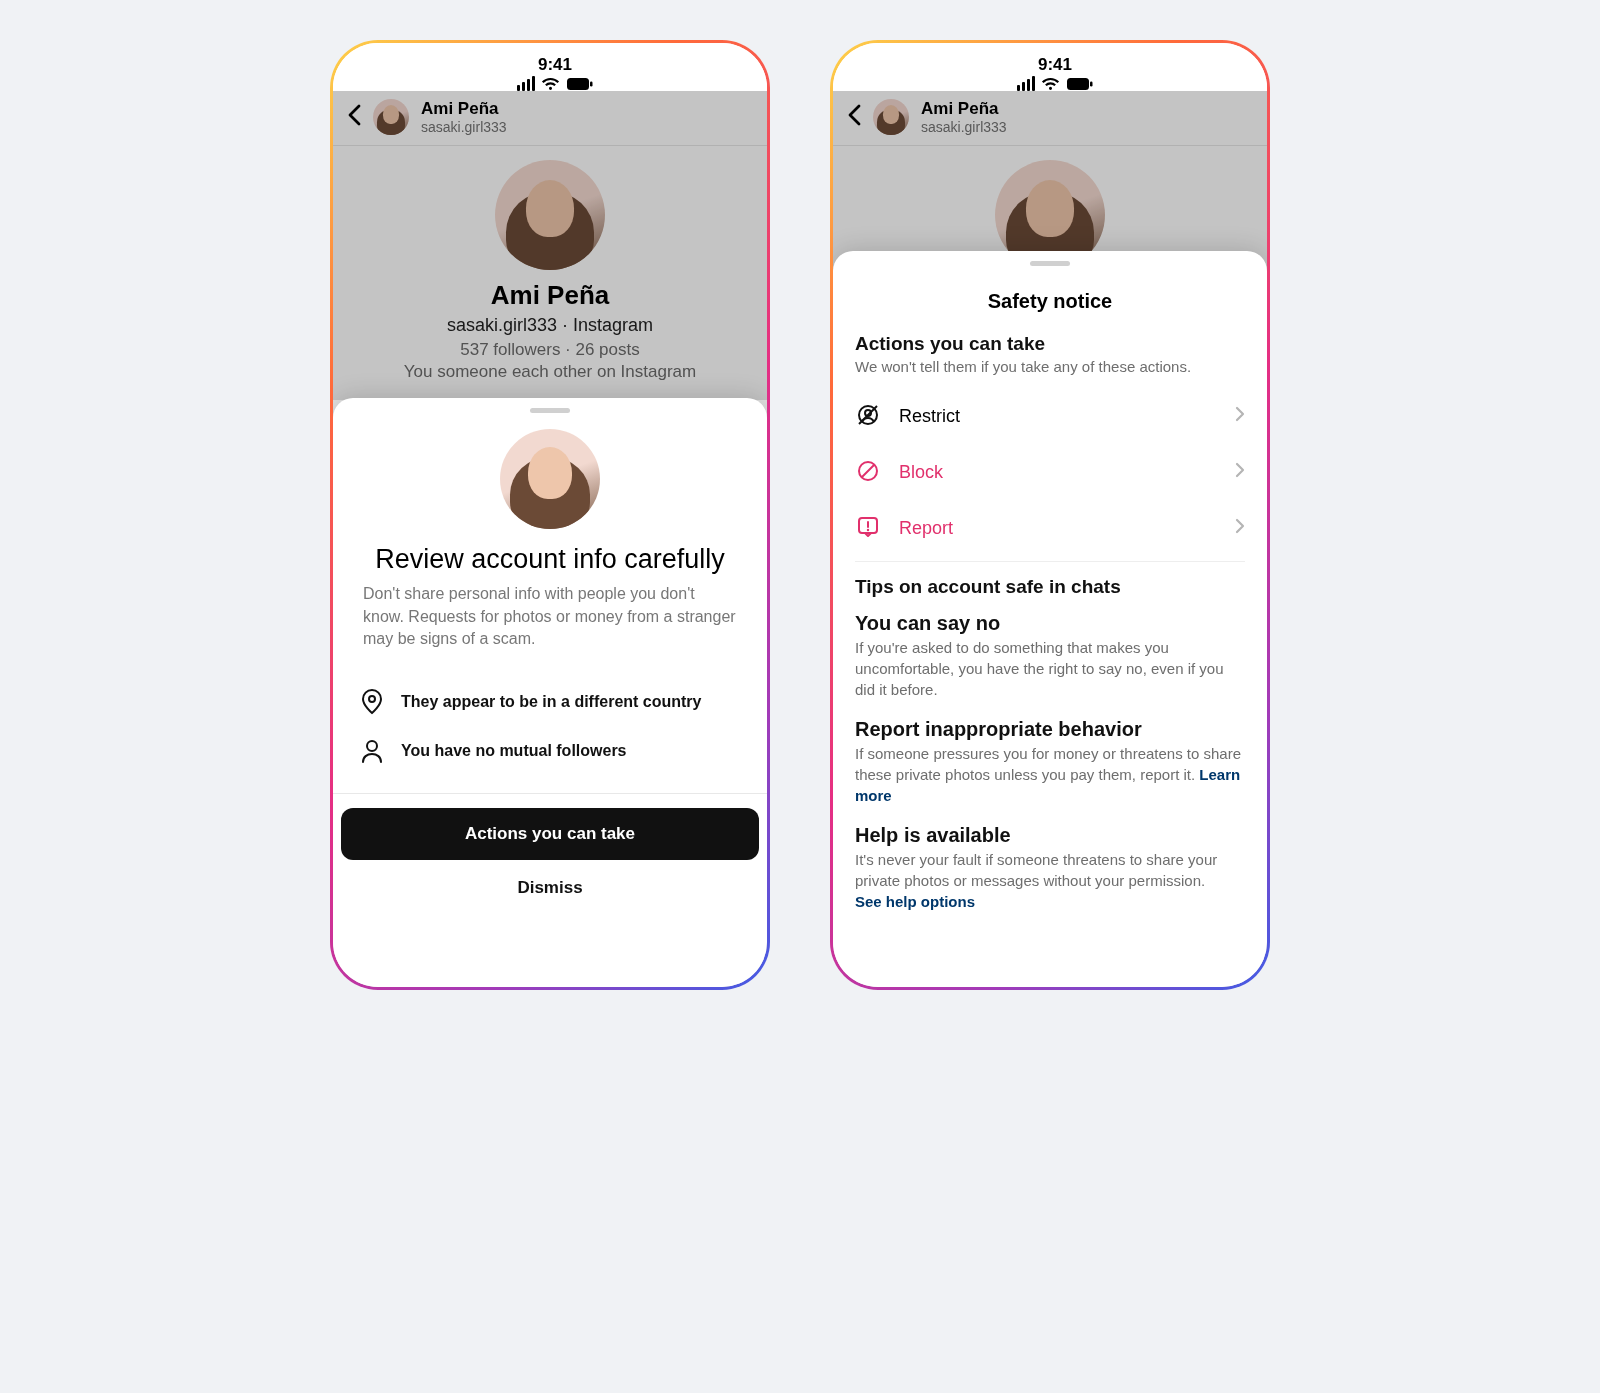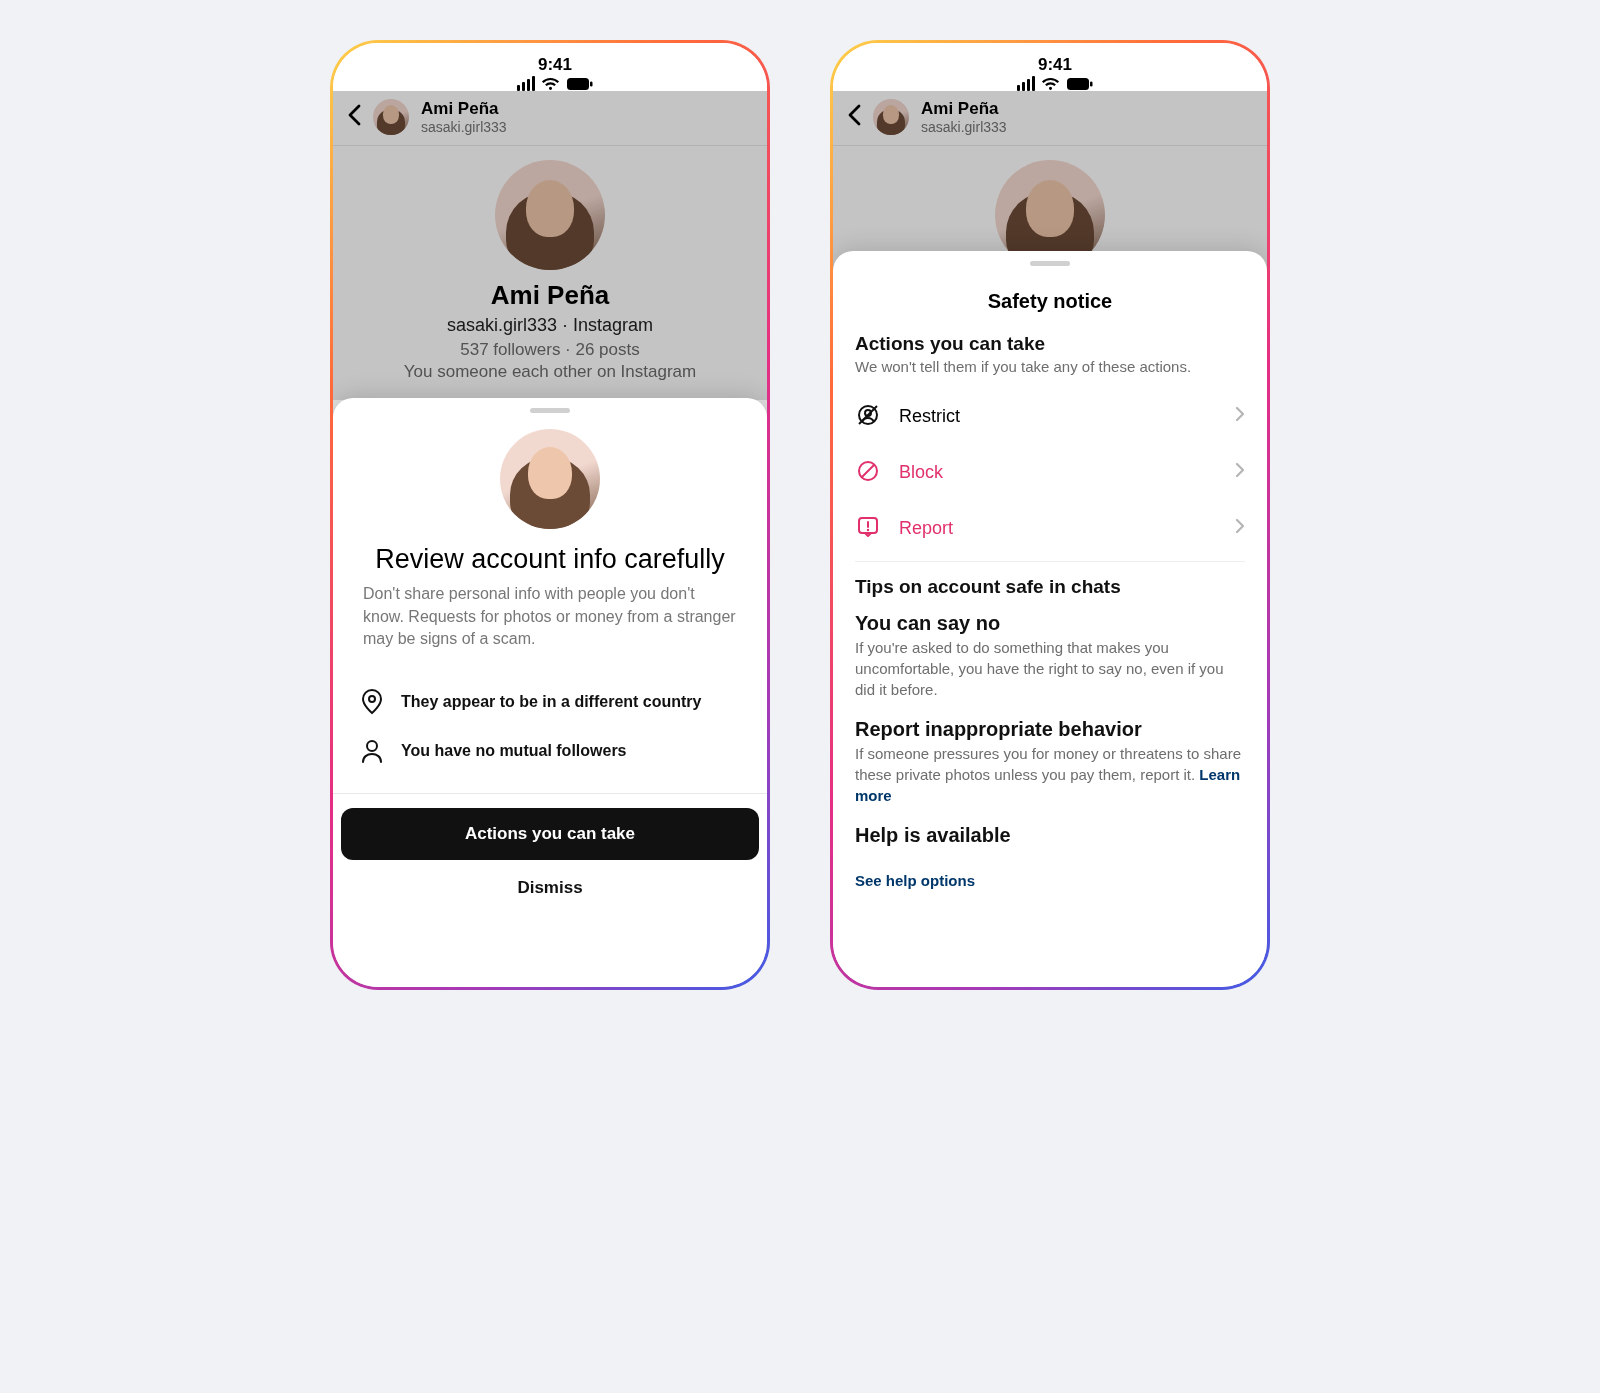--- a/index.html
+++ b/index.html
@@ -365,20 +365,20 @@
         <div class="tip">
           <div class="tip-title">Report inappropriate behavior</div>
           <div class="tip-body">
             <span>If someone pressures you for money or threatens to share these private photos unless you pay them, report it. </span><span class="link">Learn more</span>
           </div>
         </div>
 
         <div class="tip">
           <div class="tip-title">Help is available</div>
           <div class="tip-body">
-            <br>
+            <span>It's never your fault if someone threatens to share your private photos or messages without your permission.</span><br>
             <span class="link">See help options</span>
           </div>
         </div>
       </div>
     </div>
   </div>
 </div>
 
 </body></html>

